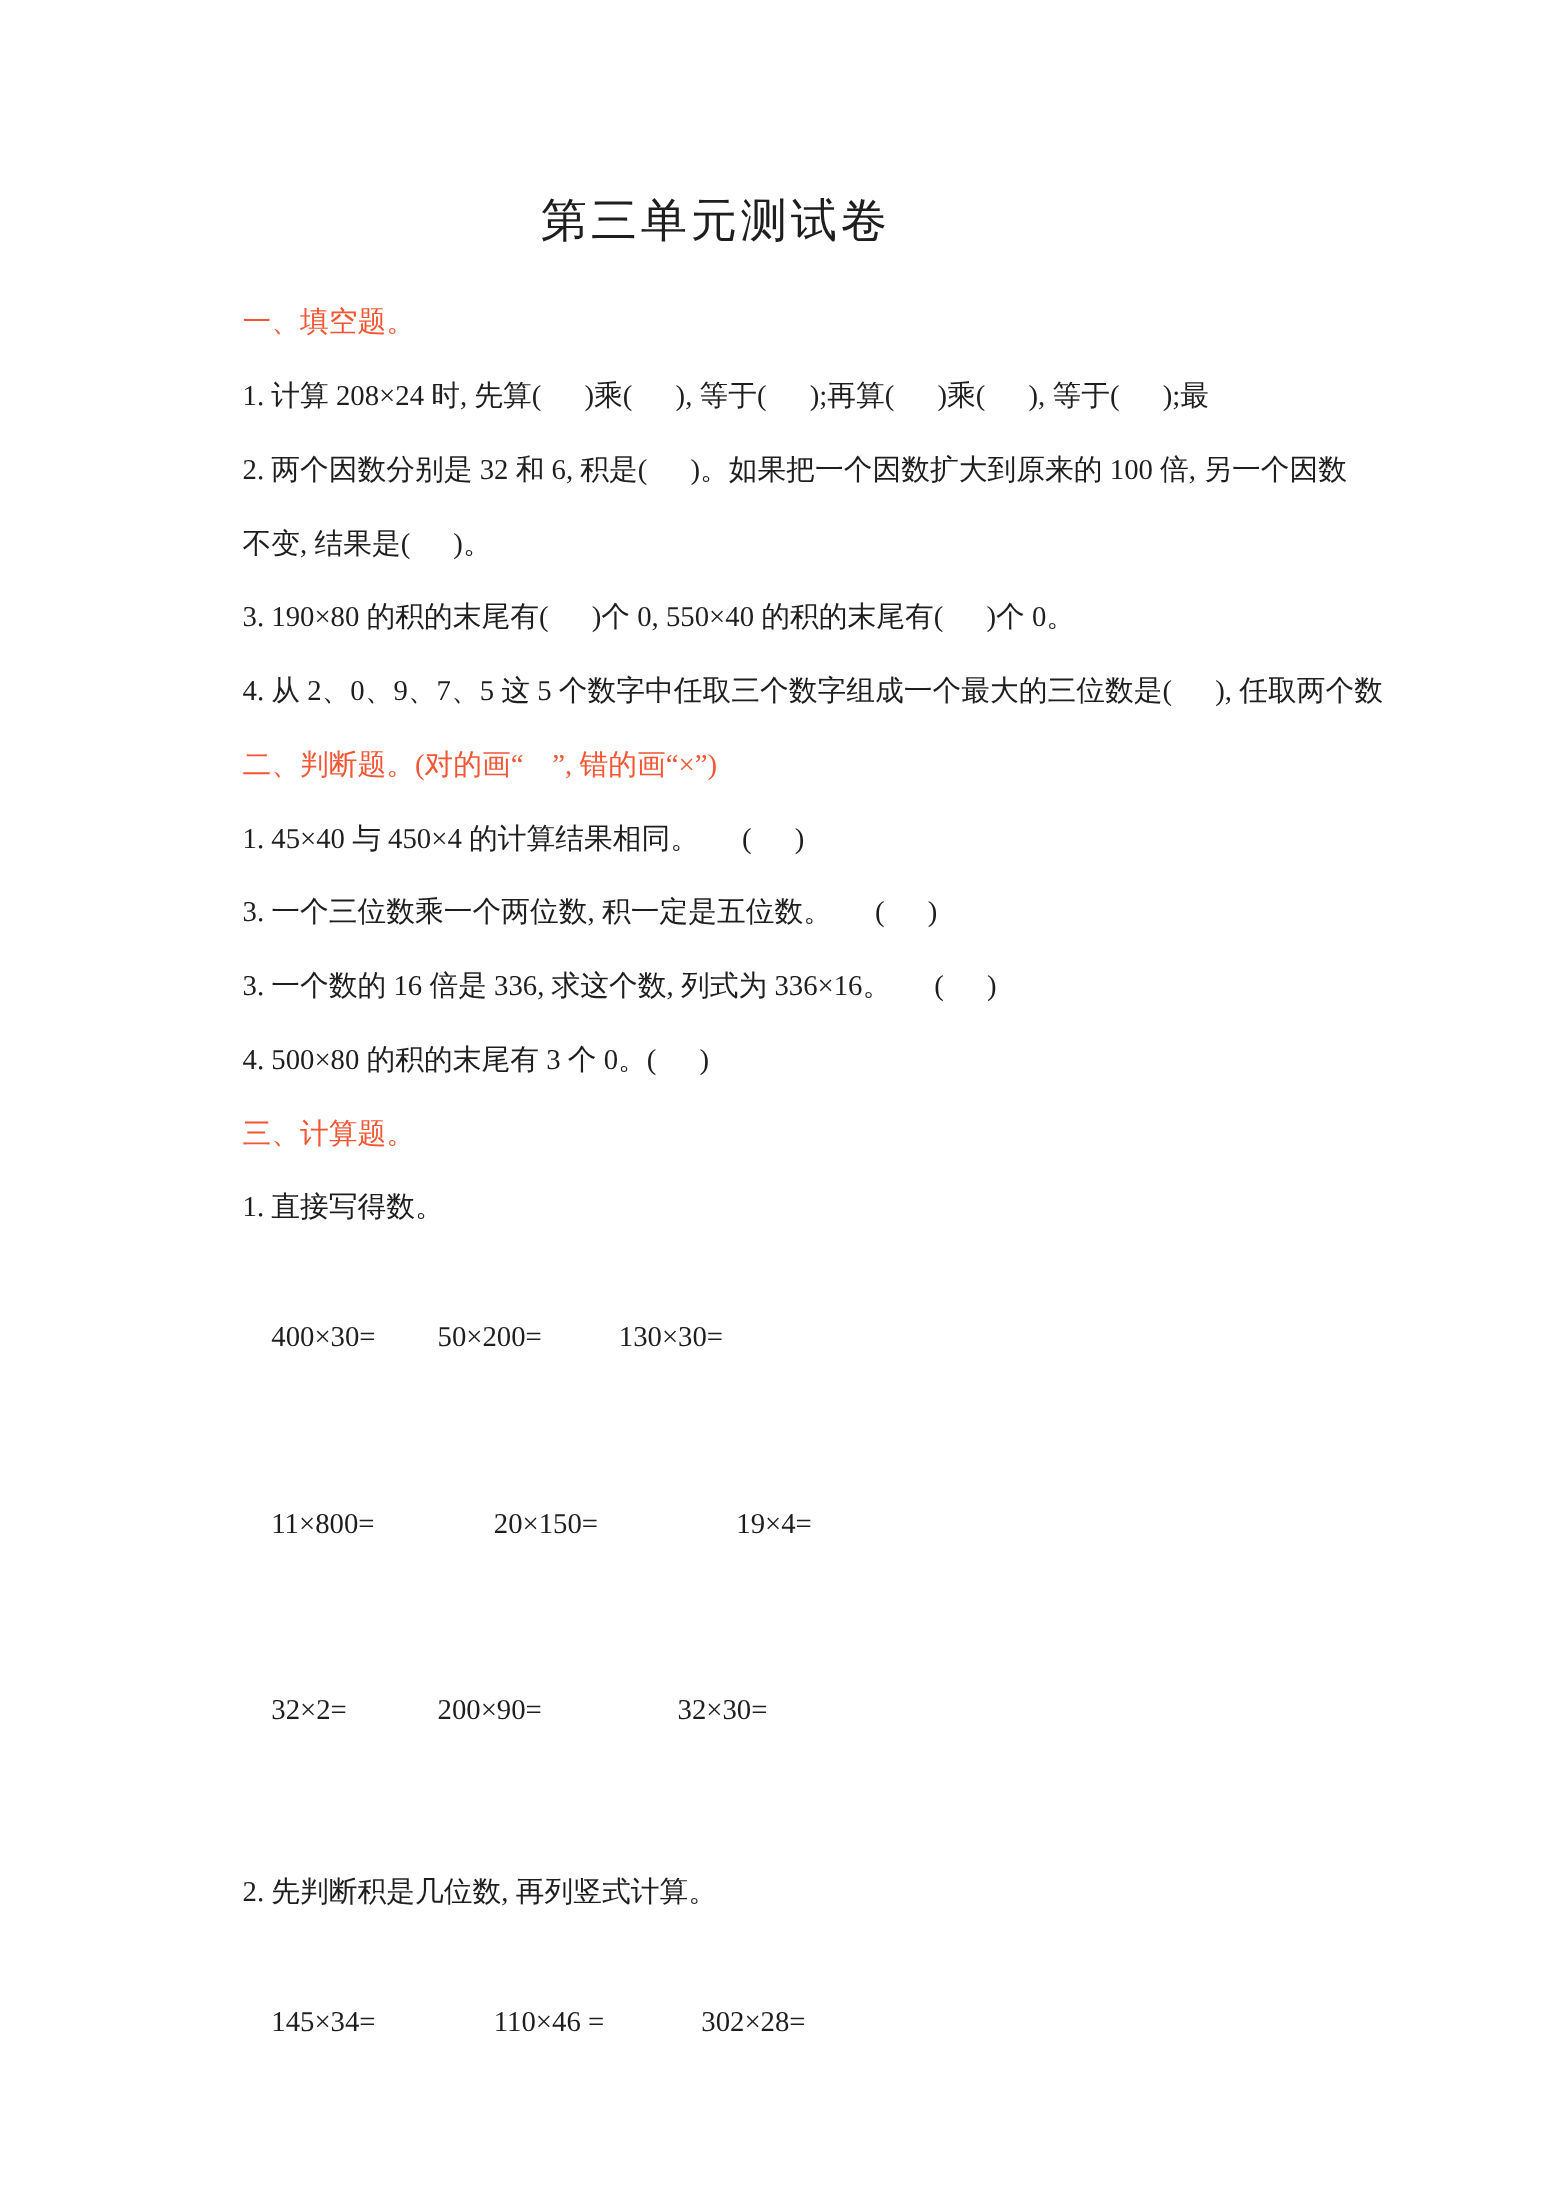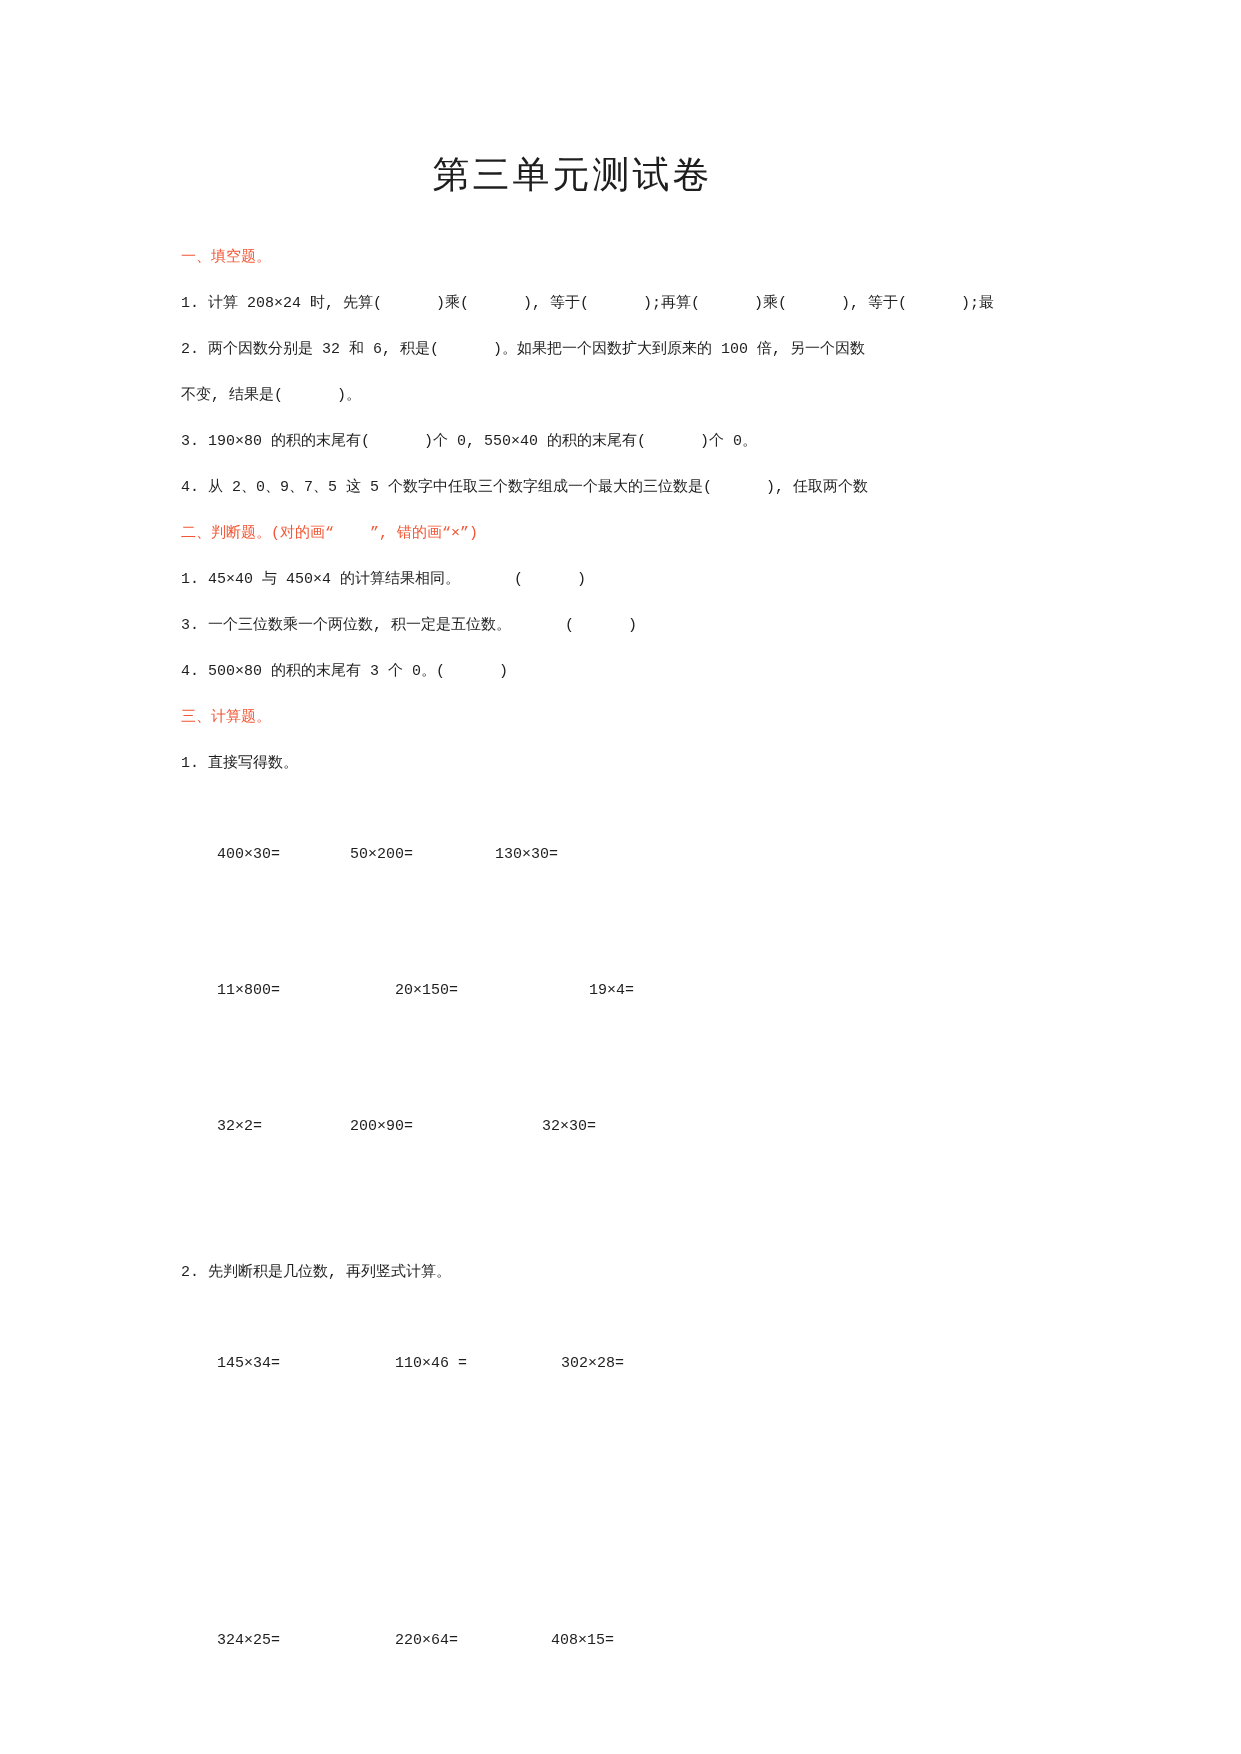--- a/index.html
+++ b/index.html
@@ -12,34 +12,33 @@
     height: 1754px;
     font-family: "Liberation Serif", "DejaVu Serif", serif;
     color: var(--text, #1e1e1e);
     overflow: hidden;
   }
   .page {
     box-sizing: border-box;
     width: 1145px;
     height: 1754px;
     padding: 150px 150px 0 180px;
-    font-family: Liberation Mono, monospace;
   }
   .title {
     font-size: 37px;
     font-weight: normal;
     text-align: center;
     letter-spacing: 3px;
     line-height: 55px;
     margin: 0 30px 30px 0;
   }
   .line {
-    font-size: 15px;
+    font-size: 23px;
     line-height: 45px;
-    margin: 1px;
+    margin: 14px;
     white-space: pre;
   }
   .heading {
     color: var(--accent, #f25634);
   }
   .mrow span { display: inline-block; }
   .r1 .c0 { width: 133px; } .r1 .c1 { width: 145px; }
   .r2 .c0 { width: 178px; } .r2 .c1 { width: 194px; }
   .r3 .c0 { width: 133px; } .r3 .c1 { width: 192px; }
   .r4 .c0 { width: 178px; } .r4 .c1 { width: 166px; }
@@ -57,20 +56,21 @@
   <p class="line heading">一、填空题。</p>
   <p class="line">1. 计算 208×24 时, 先算(      )乘(      ), 等于(      );再算(      )乘(      ), 等于(      );最</p>
   <p class="line">2. 两个因数分别是 32 和 6, 积是(      )。如果把一个因数扩大到原来的 100 倍, 另一个因数</p>
   <p class="line">不变, 结果是(      )。</p>
   <p class="line">3. 190×80 的积的末尾有(      )个 0, 550×40 的积的末尾有(      )个 0。</p>
   <p class="line">4. 从 2、0、9、7、5 这 5 个数字中任取三个数字组成一个最大的三位数是(      ), 任取两个数</p>
 
   <p class="line heading">二、判断题。(对的画“    ”, 错的画“×”)</p>
   <p class="line">1. 45×40 与 450×4 的计算结果相同。      (      )</p>
   <p class="line">3. 一个三位数乘一个两位数, 积一定是五位数。      (      )</p>
+  <p class="line">3. 一个数的 16 倍是 336, 求这个数, 列式为 336×16。      (      )</p>
   <p class="line">4. 500×80 的积的末尾有 3 个 0。(      )</p>
 
   <p class="line heading">三、计算题。</p>
   <p class="line">1. 直接写得数。</p>
 
   <div class="line mrow r1">
     <span class="c0">400×30=</span><span class="c1">50×200=</span><span class="c2">130×30=</span>
   </div>
   <div class="line mrow r2">
     <span class="c0">11×800=</span><span class="c1">20×150=</span><span class="c2">19×4=</span>

